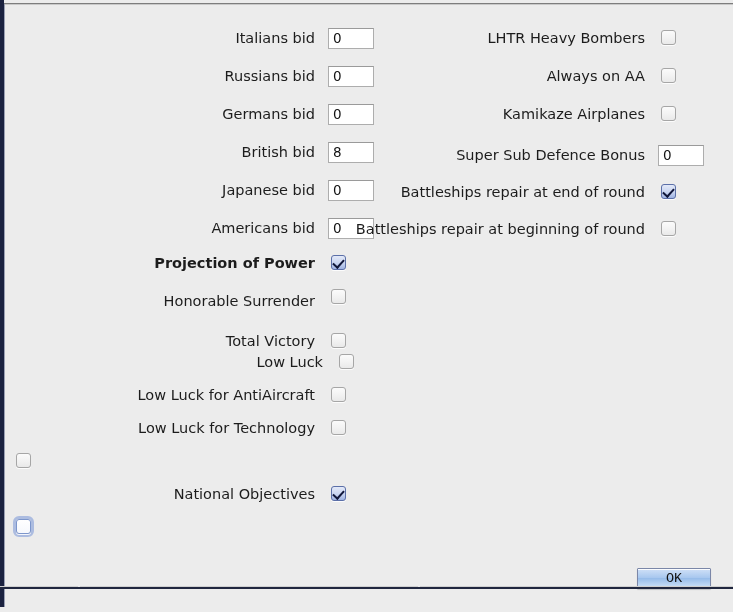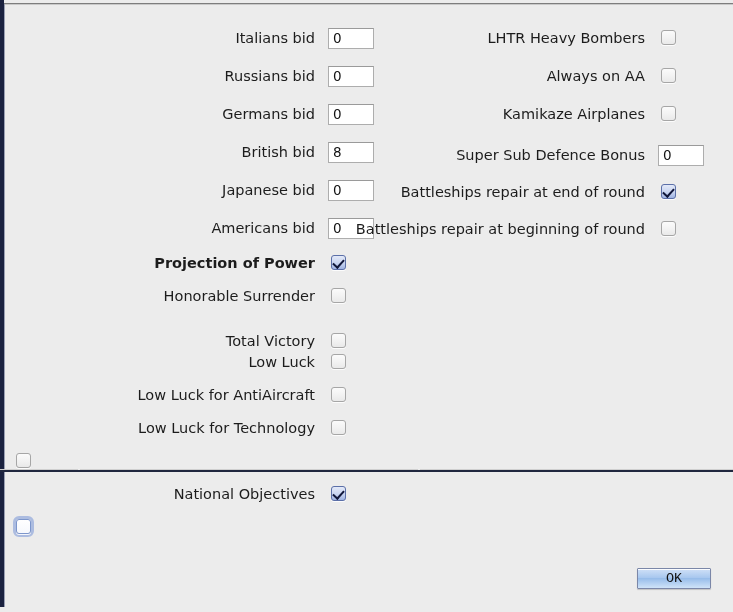--- a/index.html
+++ b/index.html
@@ -10,21 +10,21 @@
     width: 733px;
     height: 612px;
     background: #ececec;
     font-family: "DejaVu Sans", sans-serif;
     overflow: hidden;
   }
 
   #root {
     position: relative;
     width: 733px;
-    height: 472px;
+    height: 589px;
     background: #ececec;
     box-sizing: border-box;
   }
 
   
   .top-rule {
     position: absolute;
     left: 0; top: 3px;
     width: 733px; height: 1px;
     background: #7d7d7d;
@@ -208,33 +208,33 @@
       </div>
     </div>
 
   <div id="left-options">
       <div class="row col-left" style="top: 251px; font-weight: bold;">
         <div class="label">Projection of Power</div>
         <span class="cbwrap ctrl">
           <span class="cb checked"></span>
         </span>
       </div>
-      <div class="row col-left" style="top: 284px;">
+      <div class="row col-left" style="top: 284px; align-items: flex-end;">
         <div class="label">Honorable Surrender</div>
         <span class="cbwrap ctrl">
           <span class="cb"></span>
         </span>
       </div>
       <div class="row col-left" style="top: 329px;">
         <div class="label">Total Victory</div>
         <span class="cbwrap ctrl">
           <span class="cb"></span>
         </span>
       </div>
-      <div class="row col-left" style="top: 350px;">
+      <div class="row col-left" style="top: 350px; margin-left: 8px;">
         <div class="label">Low Luck</div>
         <span class="cbwrap ctrl">
           <span class="cb"></span>
         </span>
       </div>
       <div class="row col-left" style="top: 383px;">
         <div class="label">Low Luck for AntiAircraft</div>
         <span class="cbwrap ctrl">
           <span class="cb"></span>
         </span>

